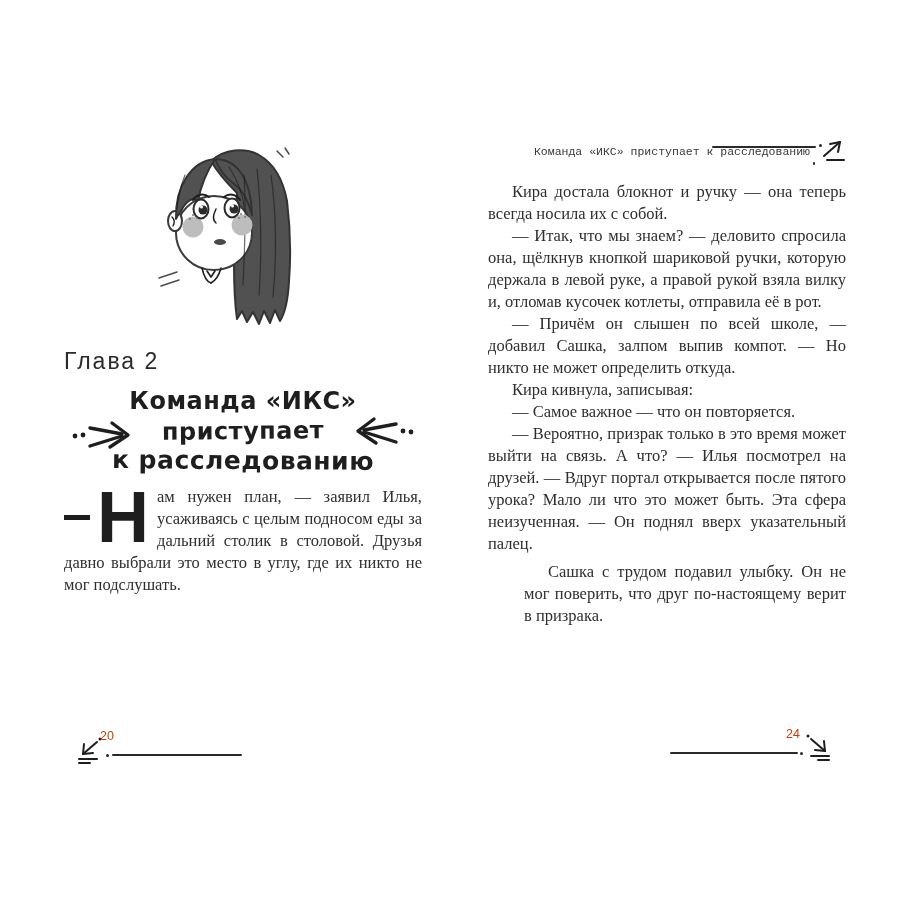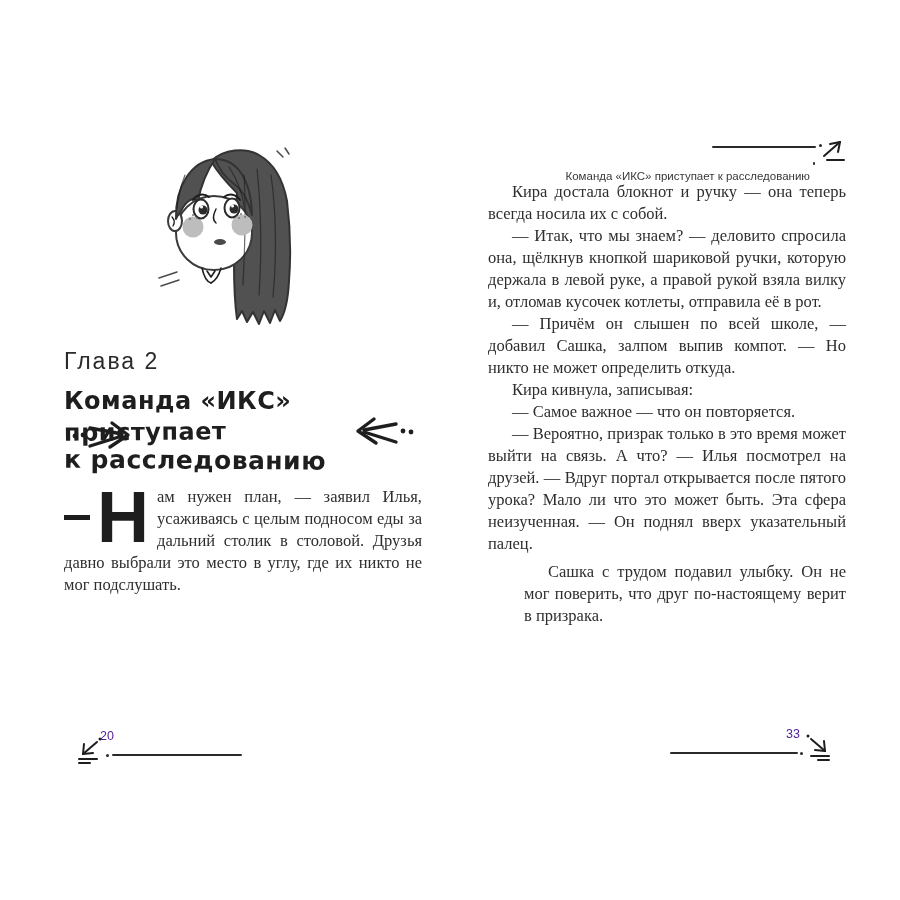--- a/index.html
+++ b/index.html
@@ -15,21 +15,21 @@
   
   .illu { position:absolute; top:145px; left:85px; width:190px; height:195px; }
 
   
   .chapter-label {
     position:absolute; top:348px; left:0; width:100%; text-align:left;
     font-family:"Liberation Sans","DejaVu Sans",sans-serif;
     font-size:23px; font-weight:400; letter-spacing:2px; color:#2b2b2b;
   }
   .chapter-title { position:absolute; top:386px; left:0; width:100%; }
-  .title-lines { font-family:"DejaVu Sans","Liberation Sans",sans-serif;
+  .title-lines { text-align:center; font-family:"DejaVu Sans","Liberation Sans",sans-serif;
     font-weight:700; font-size:24px; line-height:30px; color:var(--ink,#1e1e1e); letter-spacing:.5px; }
   .title-lines .tl2 { transform:rotate(-.6deg); }
   .title-lines .tl3 { transform:rotate(.4deg); font-size:25px; }
   .title-arrow { position:absolute; width:68px; height:40px; }
   .title-arrow.left  { left:6px;  top:30px; }
   .title-arrow.right { right:6px; top:26px; }
 
   
   .body-text { position:absolute; left:0; width:358px; text-align:justify;
     font-size:16.5px; line-height:22px; color:var(--text,#2e2e2e); }
@@ -43,31 +43,31 @@
   .dropcap-letter { font-family:"Liberation Sans","DejaVu Sans",sans-serif; font-weight:700;
     font-size:72px; line-height:56px; color:var(--ink,#1e1e1e); }
 
   
   .running-head { position:absolute; top:138px; left:0; width:100%; height:34px; }
   .rh-rule { position:absolute; top:8px; right:30px; width:104px; height:2px;
     background:#2a2a2a; border-radius:1px; }
   .rh-dot { position:absolute; top:6px; right:24px; width:3px; height:3px;
     border-radius:50%; background:#2a2a2a; }
   .rh-arrow { position:absolute; top:-2px; right:0; width:26px; height:28px; }
-  .rh-text { position:absolute; top:32px; right:36px; white-space:nowrap;
-    font-family:Liberation Sans, sans-serif; font-size:11.5px; color:#383838; }
+  .rh-text { position:absolute; top:7px; right:36px; white-space:nowrap;
+    font-family:Liberation Mono, monospace; font-size:11.5px; color:#383838; }
   .rh-text-dot { position:absolute; top:24px; right:31px; width:2.5px; height:2.5px;
     border-radius:50%; background:#2a2a2a; }
 
   
   .footer { position:absolute; height:40px; left:0; width:100%; }
   .page-left  .footer { top:728px; }
   .page-right .footer { top:726px; }
   .pagenum { position:absolute; font-family:"Liberation Sans","DejaVu Sans",sans-serif;
-    font-size:12.5px; color:#4c1d95; }
+    font-size:12.5px; color:#c2410c; }
   .page-left  .pagenum { left:36px;  top:1px; }
   .page-right .pagenum { right:46px; top:1px; }
   .foot-rule { position:absolute; top:26px; height:2px; background:#2a2a2a; border-radius:1px; }
   .page-left  .foot-rule { left:48px;  width:130px; }
   .page-right .foot-rule { right:48px; width:128px; }
   .foot-rule-dot { position:absolute; top:25.5px; width:3px; height:3px; border-radius:50%; background:#2a2a2a; }
   .page-left  .foot-rule-dot { left:42px; }
   .page-right .foot-rule-dot { right:43px; }
   .foot-arrow { position:absolute; width:26px; height:30px; }
   .page-left  .foot-arrow { left:12px;  top:8px; }
@@ -226,21 +226,21 @@
           <p class="para">Кира кивнула, записывая:</p>
           <p class="para">— Самое важное — что он повторяется.</p>
           <p class="para">— Вероятно, призрак только в это время может выйти на связь. А что? — Илья посмотрел на друзей. — Вдруг портал открывается после пятого урока? Мало ли что это может быть. Эта сфера неизученная. — Он поднял вверх указательный палец.</p>
           <p class="para">Сашка с трудом подавил улыбку. Он не мог поверить, что друг по-настоящему верит в призрака.</p>
         </div>
     </div>
 
     <div class="footer">
       <span class="foot-rule"></span>
       <span class="foot-rule-dot"></span>
-      <span class="pagenum">33</span>
+      <span class="pagenum">24</span>
       <svg class="foot-arrow" viewBox="0 0 26 30">
         <g class="ink-stroke" stroke-width="2">
           <path d="M5,6 L19,18"></path>
             <path d="M19,18 L9,17"></path>
             <path d="M19,18 L18,8"></path>
           <path d="M5,23 L23,23"></path>
             <path d="M12,27 L23,27"></path>
         </g>
         <circle cx="2" cy="3" r="1.5" fill="var(--ink,#1e1e1e)"></circle>
       </svg>

